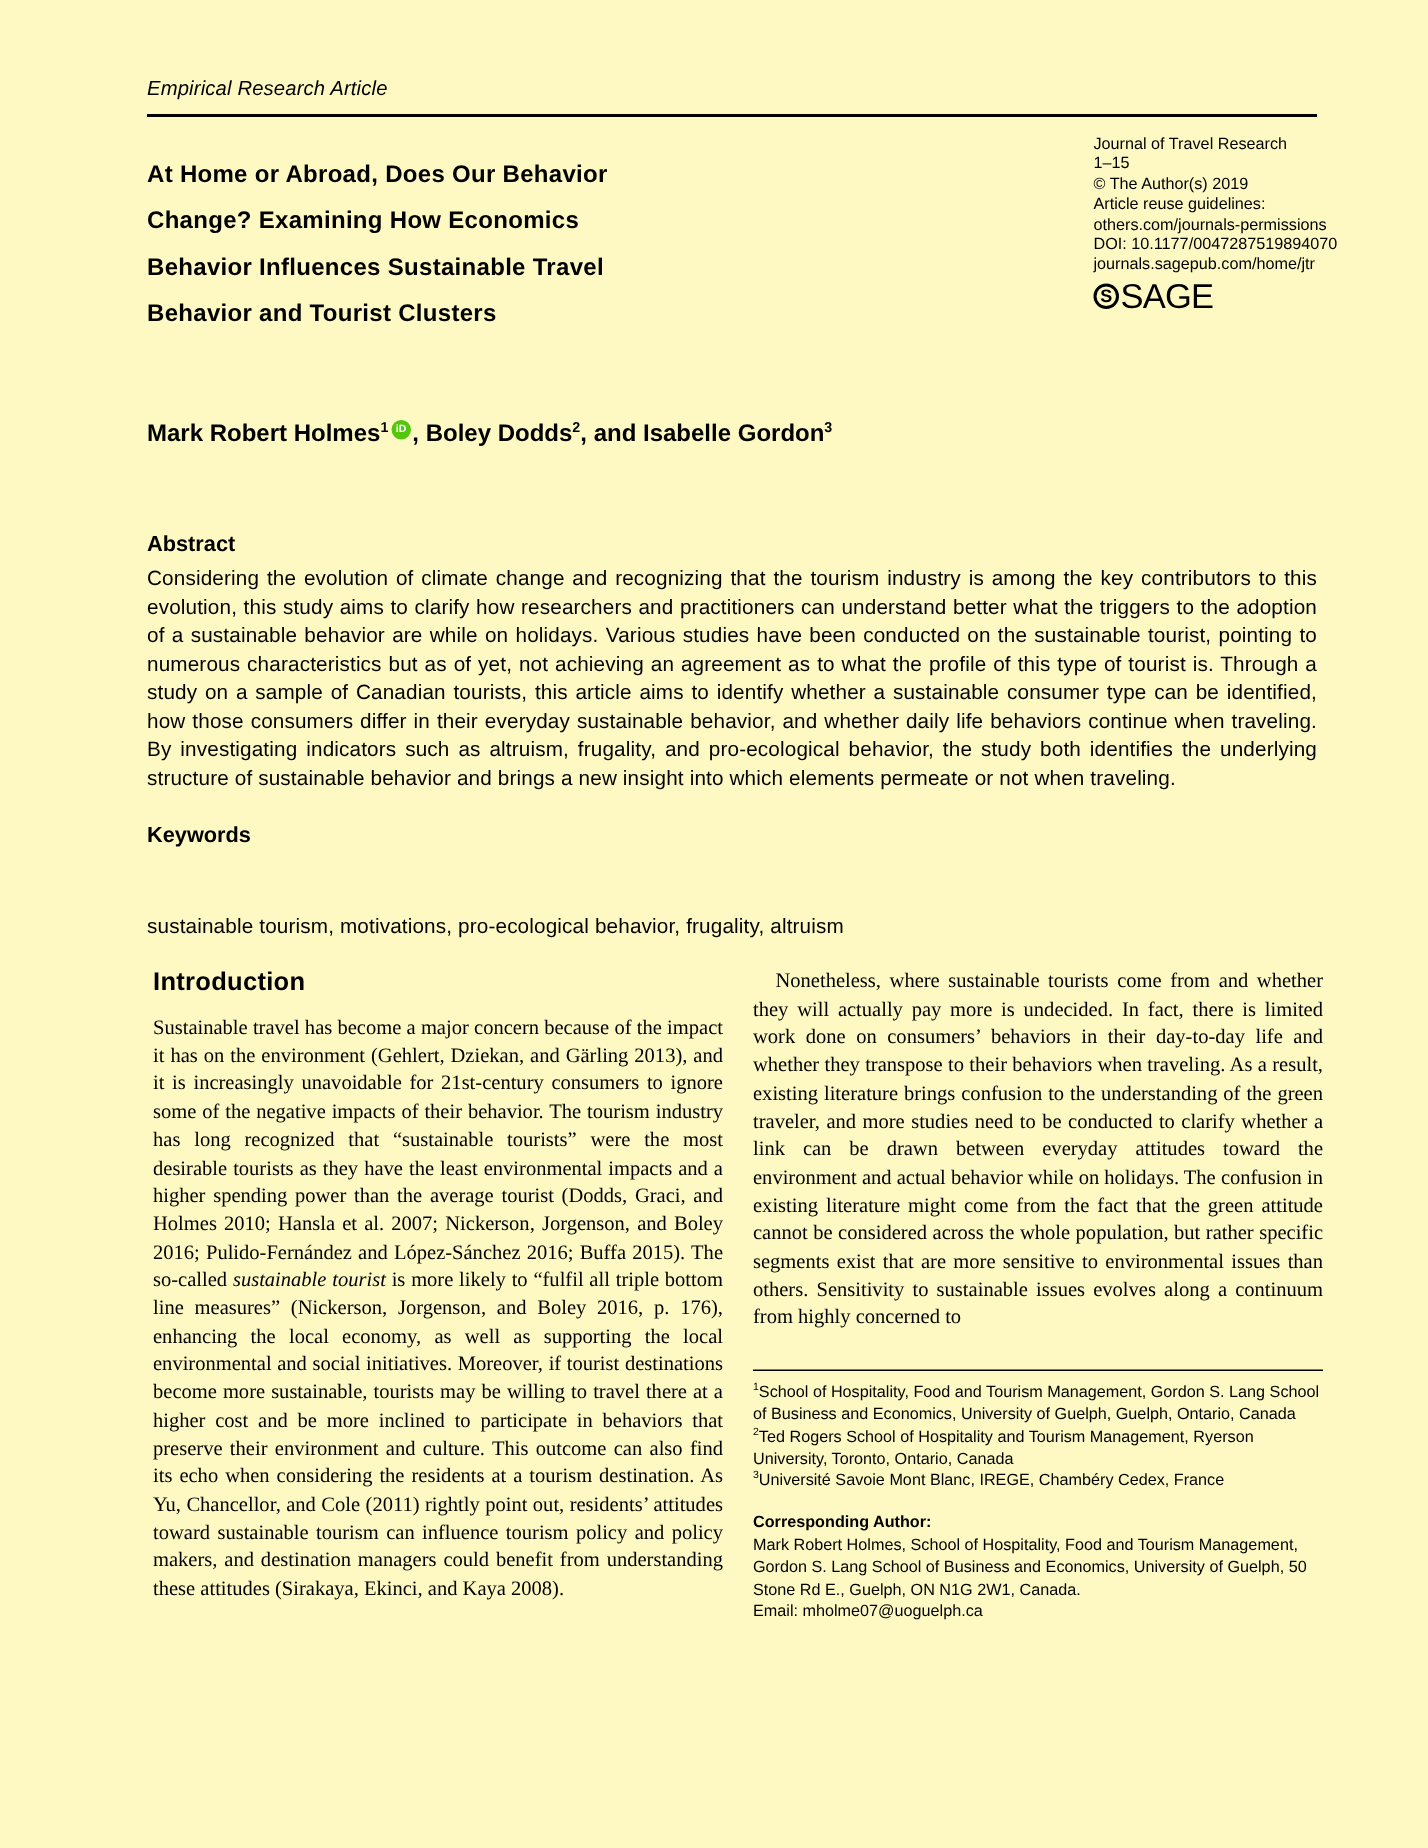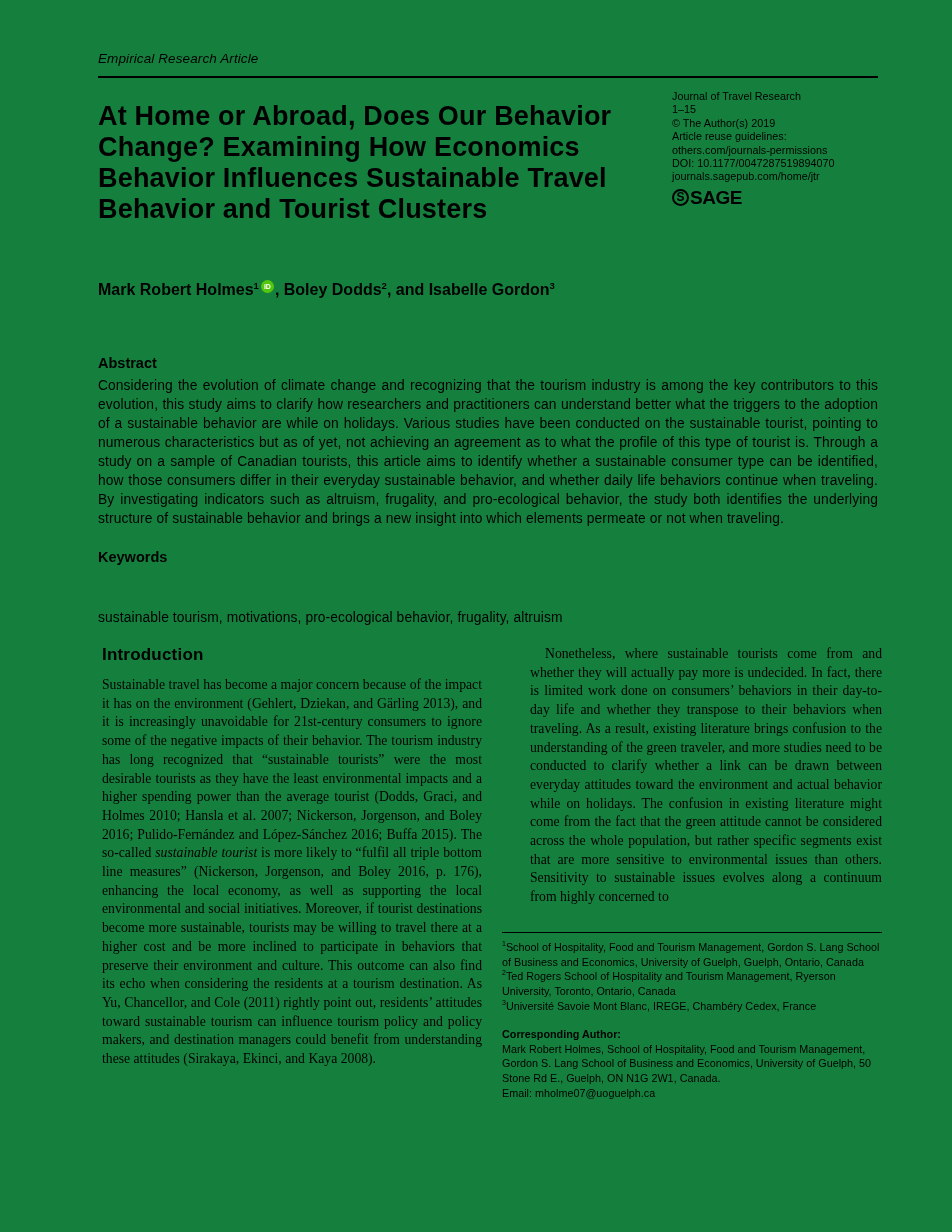--- a/index.html
+++ b/index.html
@@ -1,44 +1,44 @@
 <!DOCTYPE html>
 <html lang="en"><head>
 <meta charset="utf-8">
 <style>
   * { margin:0; padding:0; box-sizing:border-box; }
   html,body { background:#888; }
   .page {
-    position:relative; width:952px; height:1232px; background:#15803d;
+    position:relative; width:952px; height:1232px; background:#fef9c3;
     margin:0 auto; overflow:hidden; color:#000;
     font-family:"Liberation Sans", sans-serif;
   }
   .top-label {
     position:absolute; left:98px; top:51px;
     font-style:italic; font-size:13.5px; letter-spacing:0.1px;
   }
   .top-rule {
     position:absolute; left:98px; top:76px; width:780px; height:2px;
     background:#000;
   }
   .title-block {
     position:absolute; left:98px; top:101px; width:620px;
-    font-weight:bold; font-size:27px; line-height:31px; letter-spacing:0.2px;
+    font-weight:bold; font-size:16px; line-height:31px; letter-spacing:0.2px;
   }
   .meta-block {
-    position:absolute; left:672px; top:90px; width:210px;
+    position:absolute; left:729px; top:90px; width:210px;
     font-size:10.8px; line-height:13.4px;
   }
   .sage-logo { margin-top:5px; display:flex; align-items:center; }
   .sage-circle {
     display:inline-flex; align-items:center; justify-content:center;
     width:17px; height:17px; border:2px solid #000; border-radius:50%;
     font-weight:bold; font-size:12px; margin-right:1px;
   }
-  .sage-word { font-size:19px; font-weight:700; letter-spacing:-0.5px; }
+  .sage-word { font-size:23px; font-weight:400; letter-spacing:-0.5px; }
   .authors {
     position:absolute; left:98px; top:280px; width:700px;
     font-weight:bold; font-size:16px;
   }
   .authors sup { font-size:9.5px; vertical-align:super; line-height:0; }
   .orcid-badge {
     display:inline-flex; align-items:center; justify-content:center;
     width:13px; height:13px; border-radius:50%; background:#54c60e;
     color:#fff; font-size:7px; font-weight:bold; vertical-align:super;
     margin:0 1px 0 2px;
@@ -54,21 +54,21 @@
     position:absolute; left:102px; top:645px; width:780px;
     display:flex; gap:20px;
   }
   .col { width:380px; }
   .intro-heading { font-weight:bold; font-size:17px; margin-bottom:11px; letter-spacing:0.2px; }
   .body-text {
     font-family:"Liberation Serif", serif; font-size:13.7px; line-height:18.7px;
     text-align:justify; hyphens:auto; -webkit-hyphens:auto;
   }
   .body-text .ital { font-style:italic; }
-  .indented { text-indent:15px;margin-left:28px; }
+  .indented { text-indent:15px; }
   .footnotes {
     margin-top:25px; border-top:1.5px solid #000; padding-top:7px;
     font-size:10.8px; line-height:14.8px;
   }
   .footnotes sup { font-size:7px; vertical-align:super; line-height:0; }
   .fn-item { text-align:left; }
   .ca-label { font-weight:bold; margin-top:13px; }
 </style>
 </head>
 <body>

